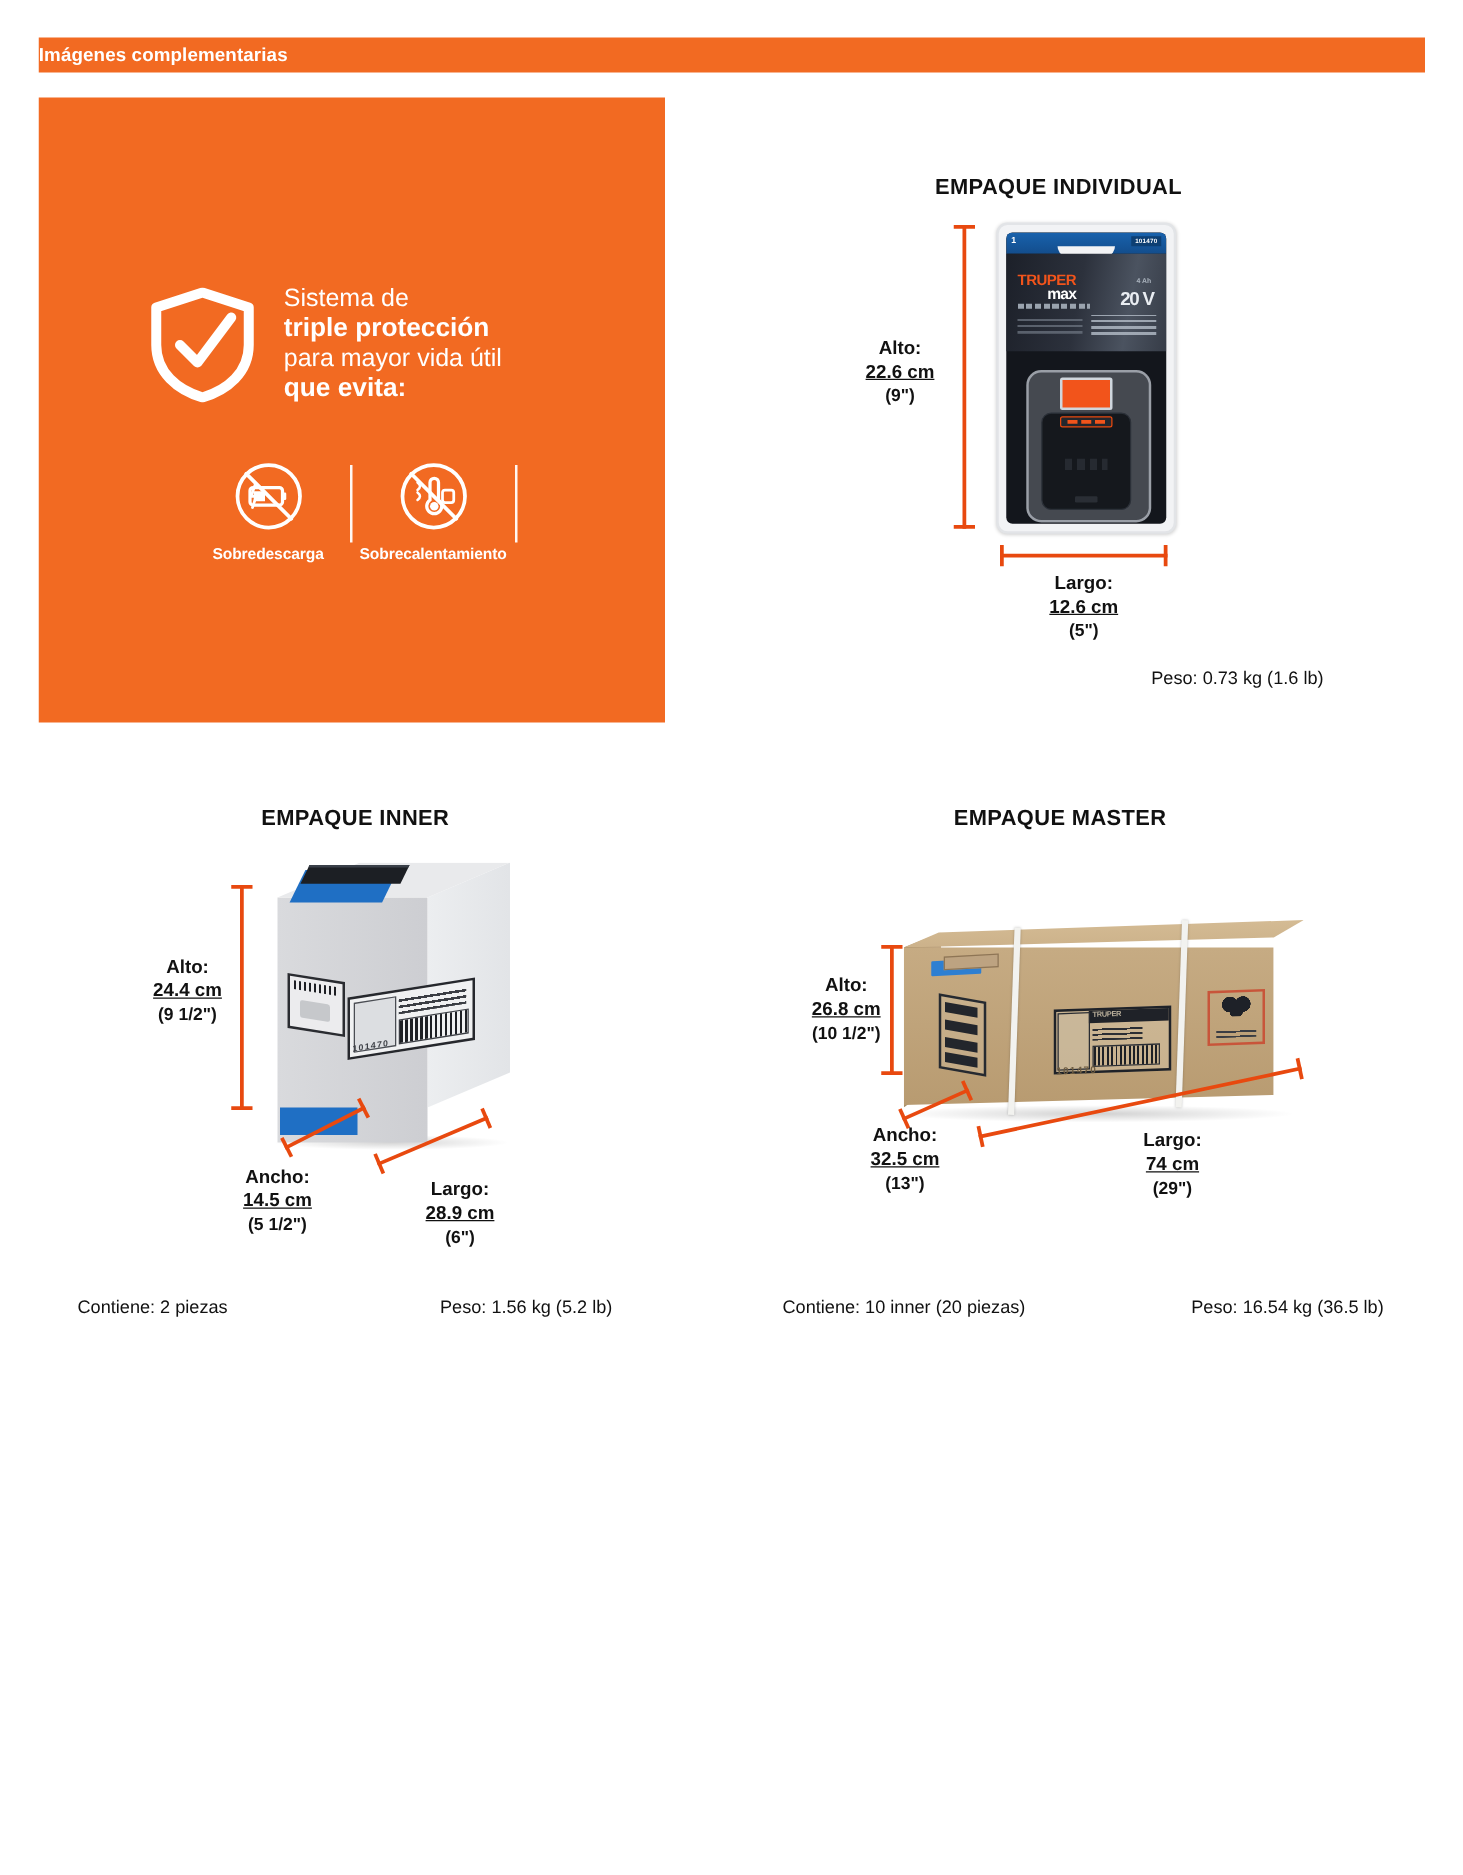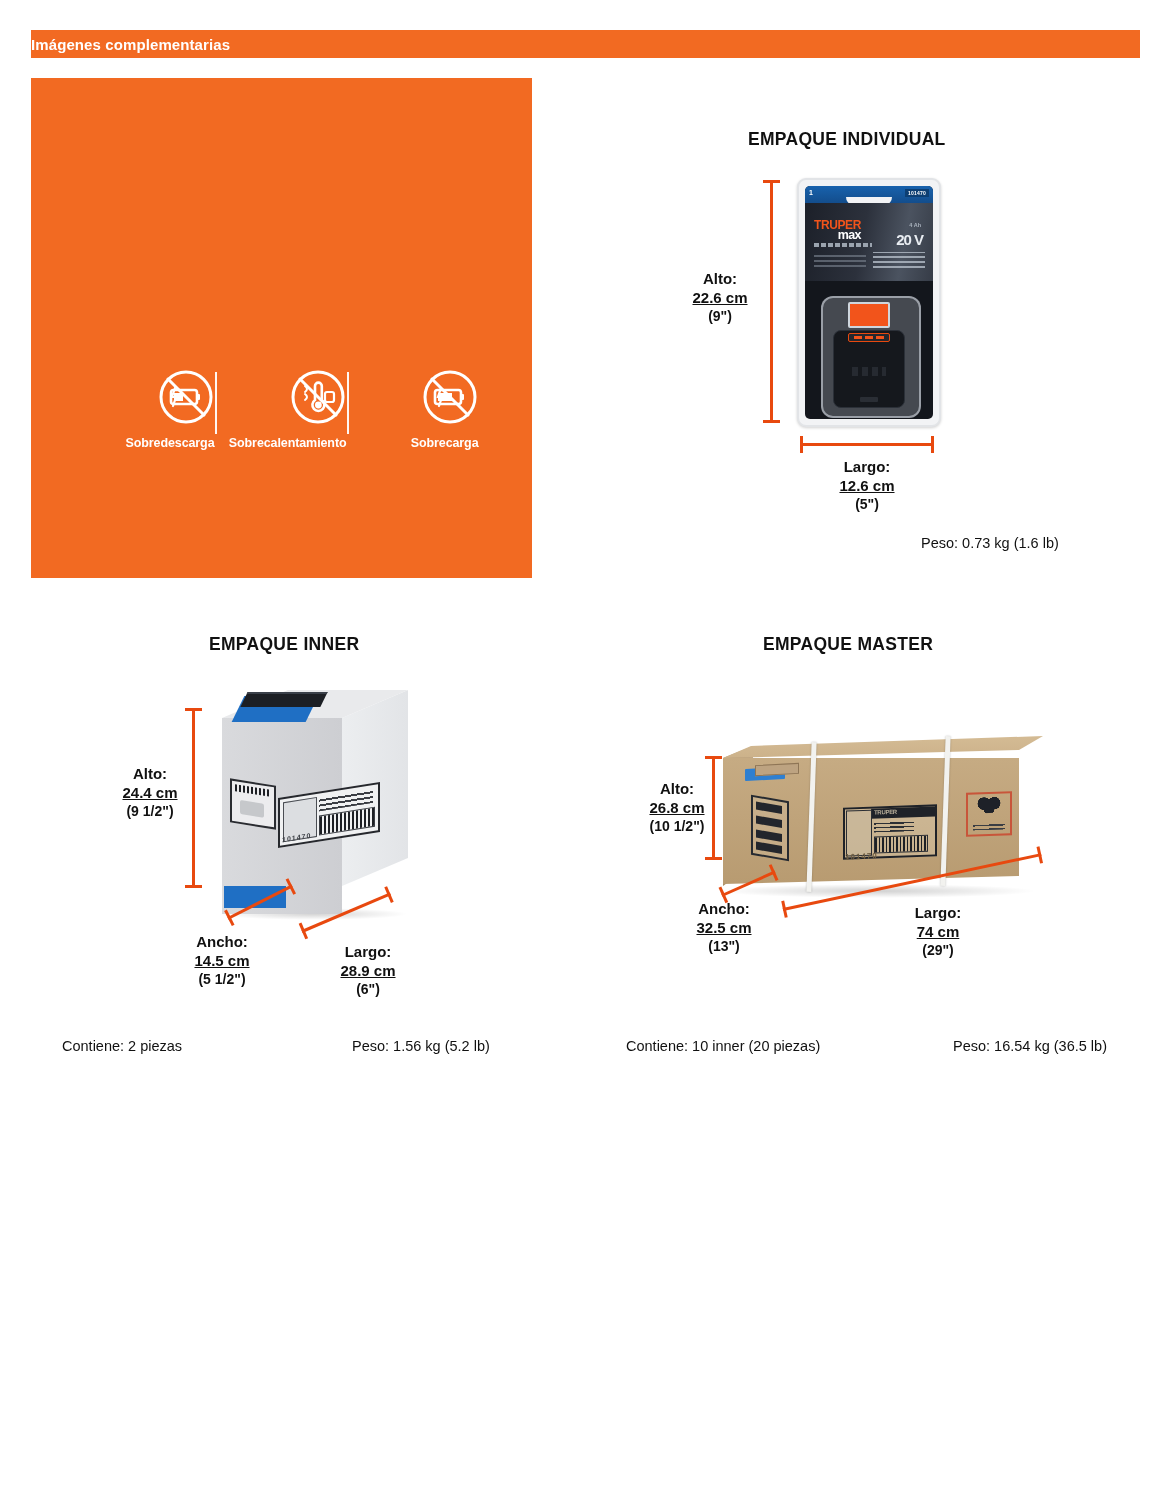--- a/index.html
+++ b/index.html
@@ -40,36 +40,36 @@
   .feature-text .l2{font-weight:bold;font-size:21px;}
   .feature-text .l3{font-weight:normal;font-size:20px;}
   .feature-text .l4{font-weight:bold;font-size:21px;}
 
   .protections{
     position:absolute;left:0;top:290px;width:100%;
     display:flex;align-items:flex-start;justify-content:center;
     gap:0px;
   }
   .prot{
-    width:130px;display:flex;flex-direction:column;align-items:flex-end;
+    width:130px;display:flex;flex-direction:column;align-items:center;
   }
   .prot .pic{width:58px;height:58px;margin-bottom:10px;}
   .prot .plabel{
     color:#ffffff;font-size:12.5px;font-weight:bold;text-align:center;
     letter-spacing:-.1px;white-space:nowrap;
   }
   .prot-sep{
     width:2px;height:62px;background:#ffffff;margin-top:4px;opacity:.95;
     align-self:flex-start;
   }
 
   
   .sec-title{
     position:absolute;font-size:17.5px;font-weight:bold;color:#111;
-    letter-spacing:.3px;white-space:nowrap;
+    letter-spacing:.3px;white-space:nowrap;margin-top:10px;
   }
 
   
   .dim{
     position:absolute;text-align:center;line-height:1.25;white-space:nowrap;
   }
   .dim .k{font-weight:bold;font-size:15px;color:#111;}
   .dim .v{font-weight:bold;font-size:15px;color:#111;text-decoration:underline;}
   .dim .i{font-weight:bold;font-size:14px;color:#111;}
 
@@ -347,20 +347,34 @@
 </style>
 </head>
 <body>
 
 <div class="header-bar">
   <span class="title">Imágenes complementarias</span>
 </div>
 
 <div class="feature-panel">
 
+  <div class="feature-top">
+    <span class="shield-wrap">
+      <svg viewBox="0 0 86 92" width="86" height="92" aria-hidden="true">
+        <path d="M43 4 L80 16 L80 46 C80 68 63 82 43 88 C23 82 6 68 6 46 L6 16 Z" fill="none" stroke="#ffffff" stroke-width="8" stroke-linejoin="round"></path>
+        <path d="M25 46 L39 60 L66 24" fill="none" stroke="#ffffff" stroke-width="8" stroke-linecap="round" stroke-linejoin="round"></path>
+      </svg>
+    </span>
+    <span class="feature-text">
+      <span class="l1">Sistema de</span><br>
+      <span class="l2">triple protección</span><br>
+      <span class="l3">para mayor vida útil</span><br>
+      <span class="l4">que evita:</span>
+    </span>
+  </div>
 
   <div class="protections">
 
     <div class="prot">
       <span class="pic">
         <svg viewBox="0 0 58 58" width="58" height="58" aria-hidden="true">
           <circle cx="29" cy="29" r="25" fill="none" stroke="#ffffff" stroke-width="3"></circle>
           <rect x="14" y="22" width="26" height="14" rx="2.5" fill="none" stroke="#ffffff" stroke-width="2.6"></rect>
           <rect x="17" y="25" width="9" height="8" fill="#ffffff"></rect>
           <rect x="40" y="26" width="3" height="6" rx="1" fill="#ffffff"></rect>
@@ -382,33 +396,20 @@
           <path d="M16 18 q4 3 0 6 M16 26 q4 3 0 6" fill="none" stroke="#ffffff" stroke-width="2" stroke-linecap="round"></path>
           <rect x="36" y="24" width="9" height="10" rx="2" fill="none" stroke="#ffffff" stroke-width="2.2"></rect>
           <line x1="11" y1="11" x2="47" y2="47" stroke="#ffffff" stroke-width="3" stroke-linecap="round"></line>
         </svg>
       </span>
       <span class="plabel">Sobrecalentamiento</span>
     </div>
 
     <div class="prot-sep"></div>
 
-    <div class="prot">
-      <span class="pic">
-        <svg viewBox="0 0 58 58" width="58" height="58" aria-hidden="true">
-          <circle cx="29" cy="29" r="25" fill="none" stroke="#ffffff" stroke-width="3"></circle>
-          <rect x="14" y="22" width="26" height="14" rx="2.5" fill="none" stroke="#ffffff" stroke-width="2.6"></rect>
-          <rect x="17" y="25" width="14" height="8" fill="#ffffff"></rect>
-          <rect x="40" y="26" width="3" height="6" rx="1" fill="#ffffff"></rect>
-          <path d="M20 20 L17 29 L21 29 L18 38" fill="none" stroke="#ffffff" stroke-width="2.2" stroke-linecap="round"></path>
-          <line x1="11" y1="11" x2="47" y2="47" stroke="#ffffff" stroke-width="3" stroke-linecap="round"></line>
-        </svg>
-      </span>
-      <span class="plabel">Sobrecarga</span>
-    </div>
 
   </div>
 </div>
 
 <div class="sec-title" style="left:748px;top:129px;">EMPAQUE INDIVIDUAL</div>
 
 <div class="blister">
   <div class="blister-card">
     <div class="bl-bluebar"></div>
     <div class="bl-qty"><span>1</span></div>

